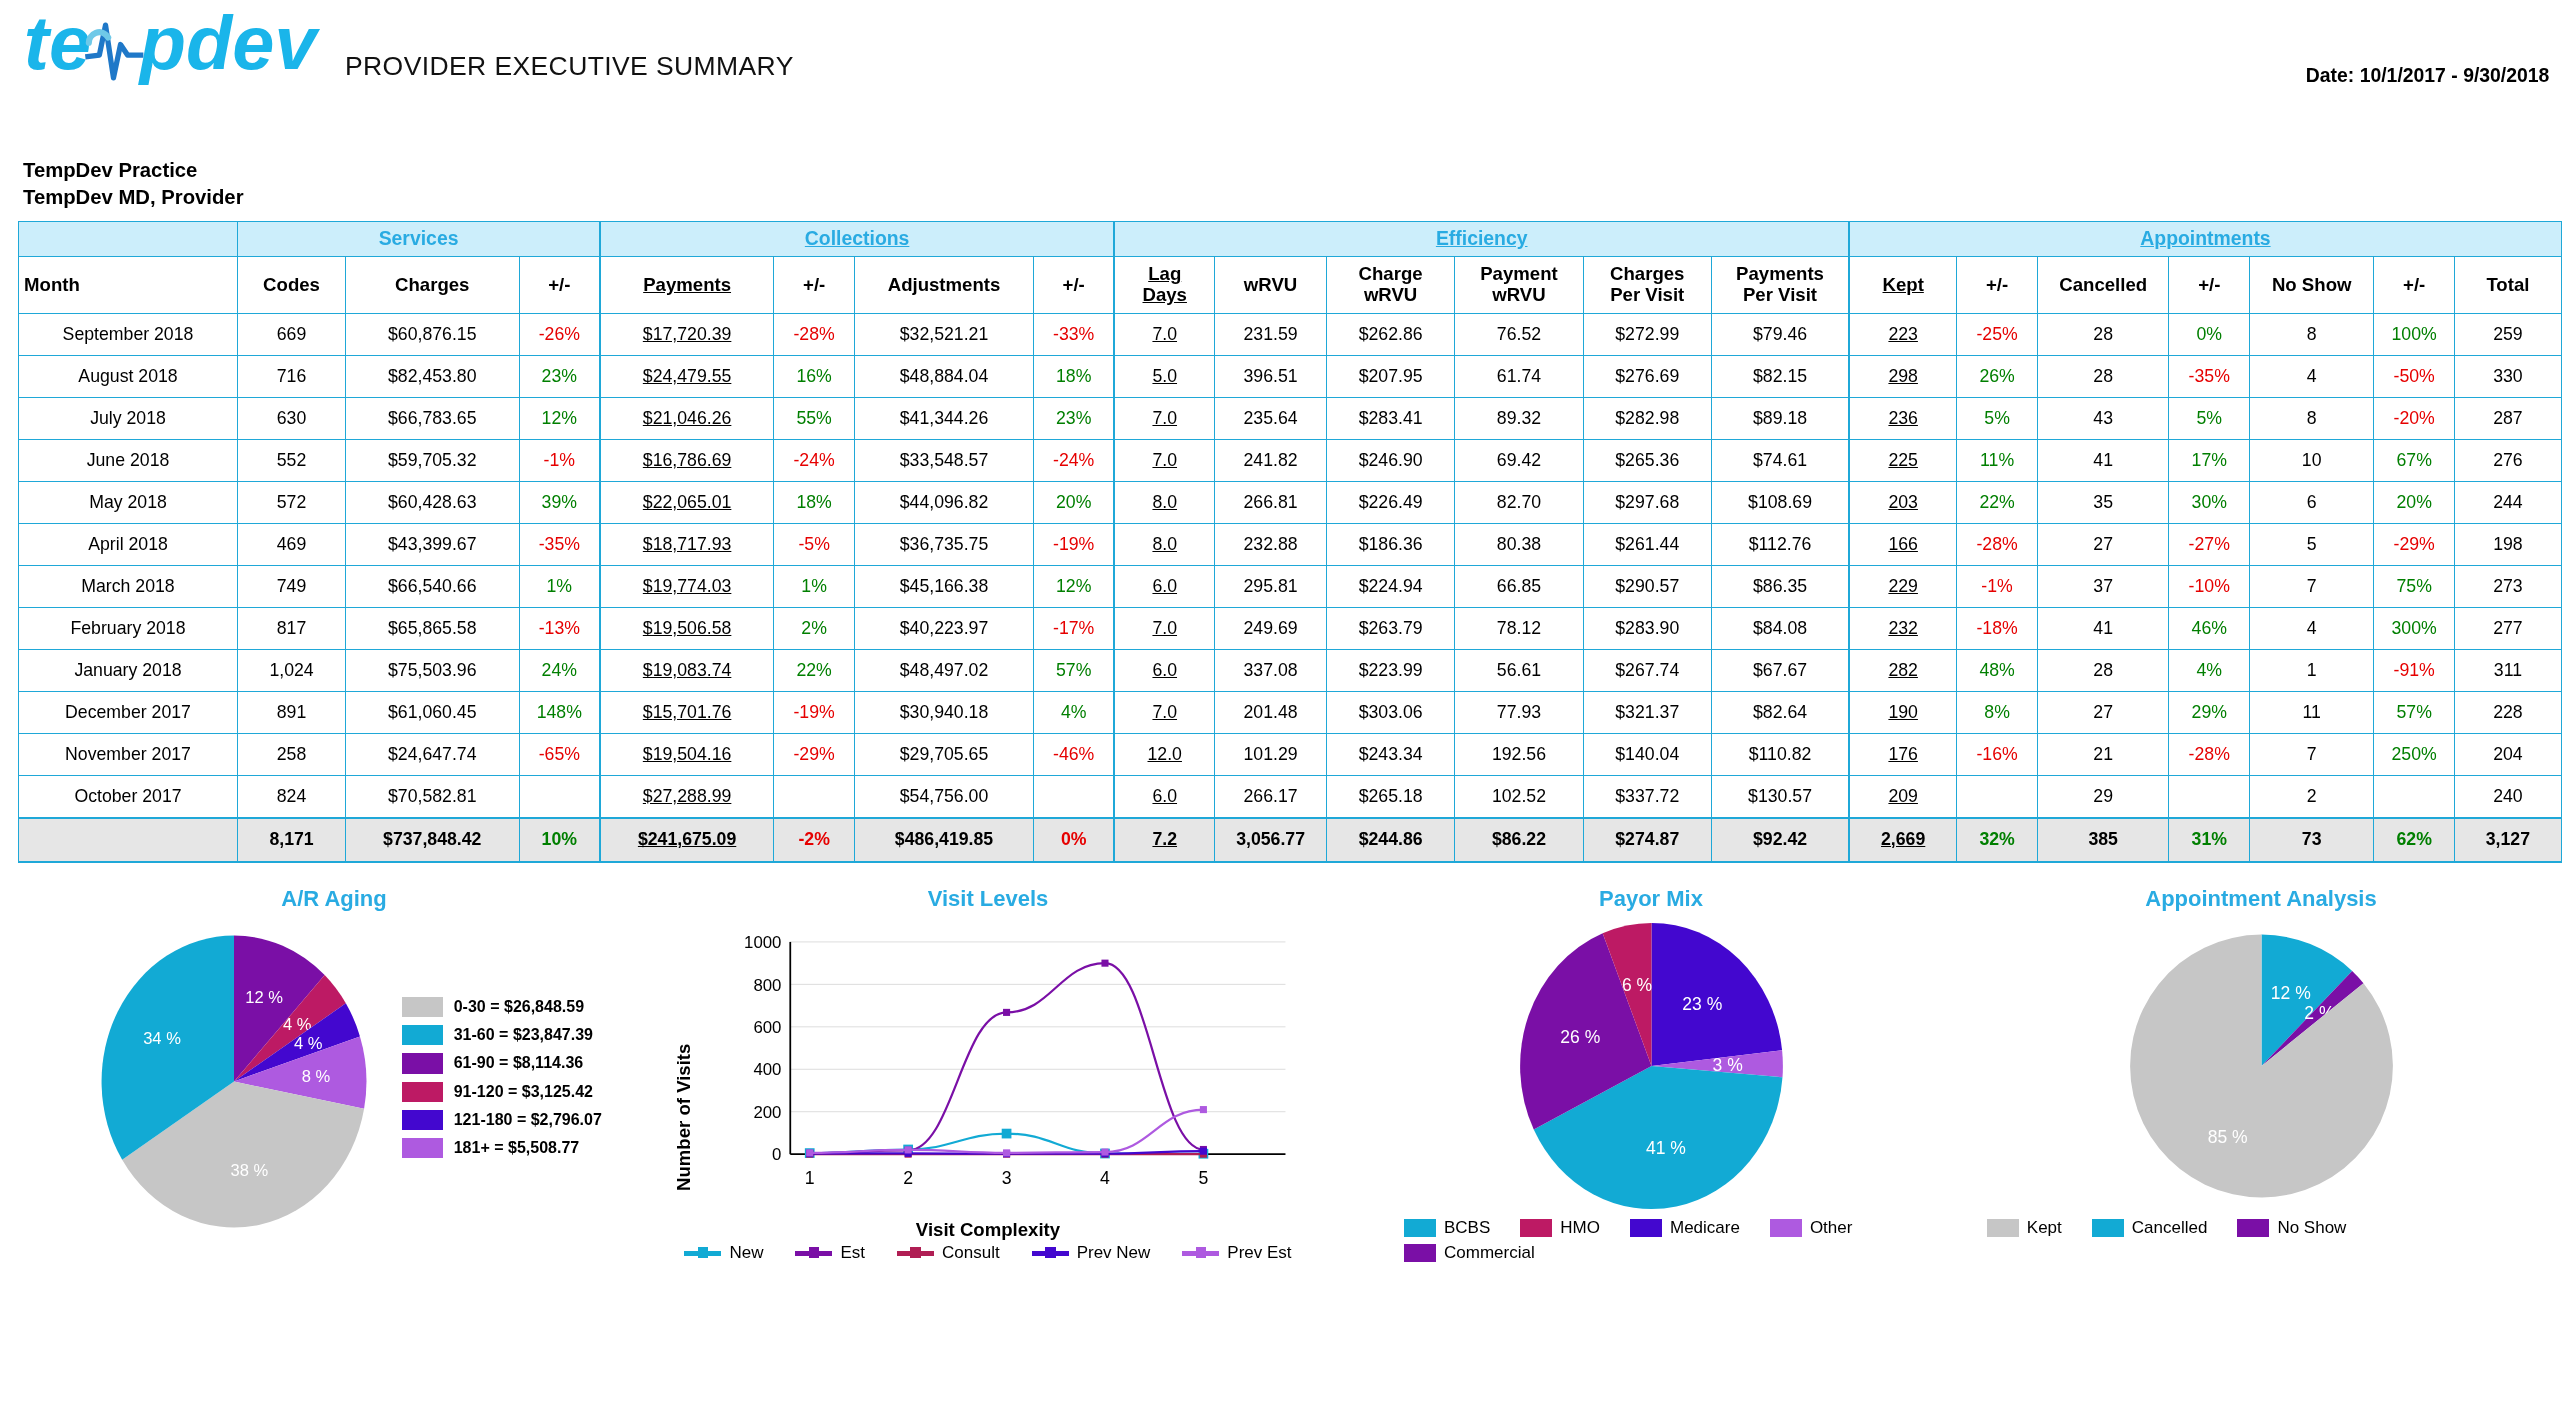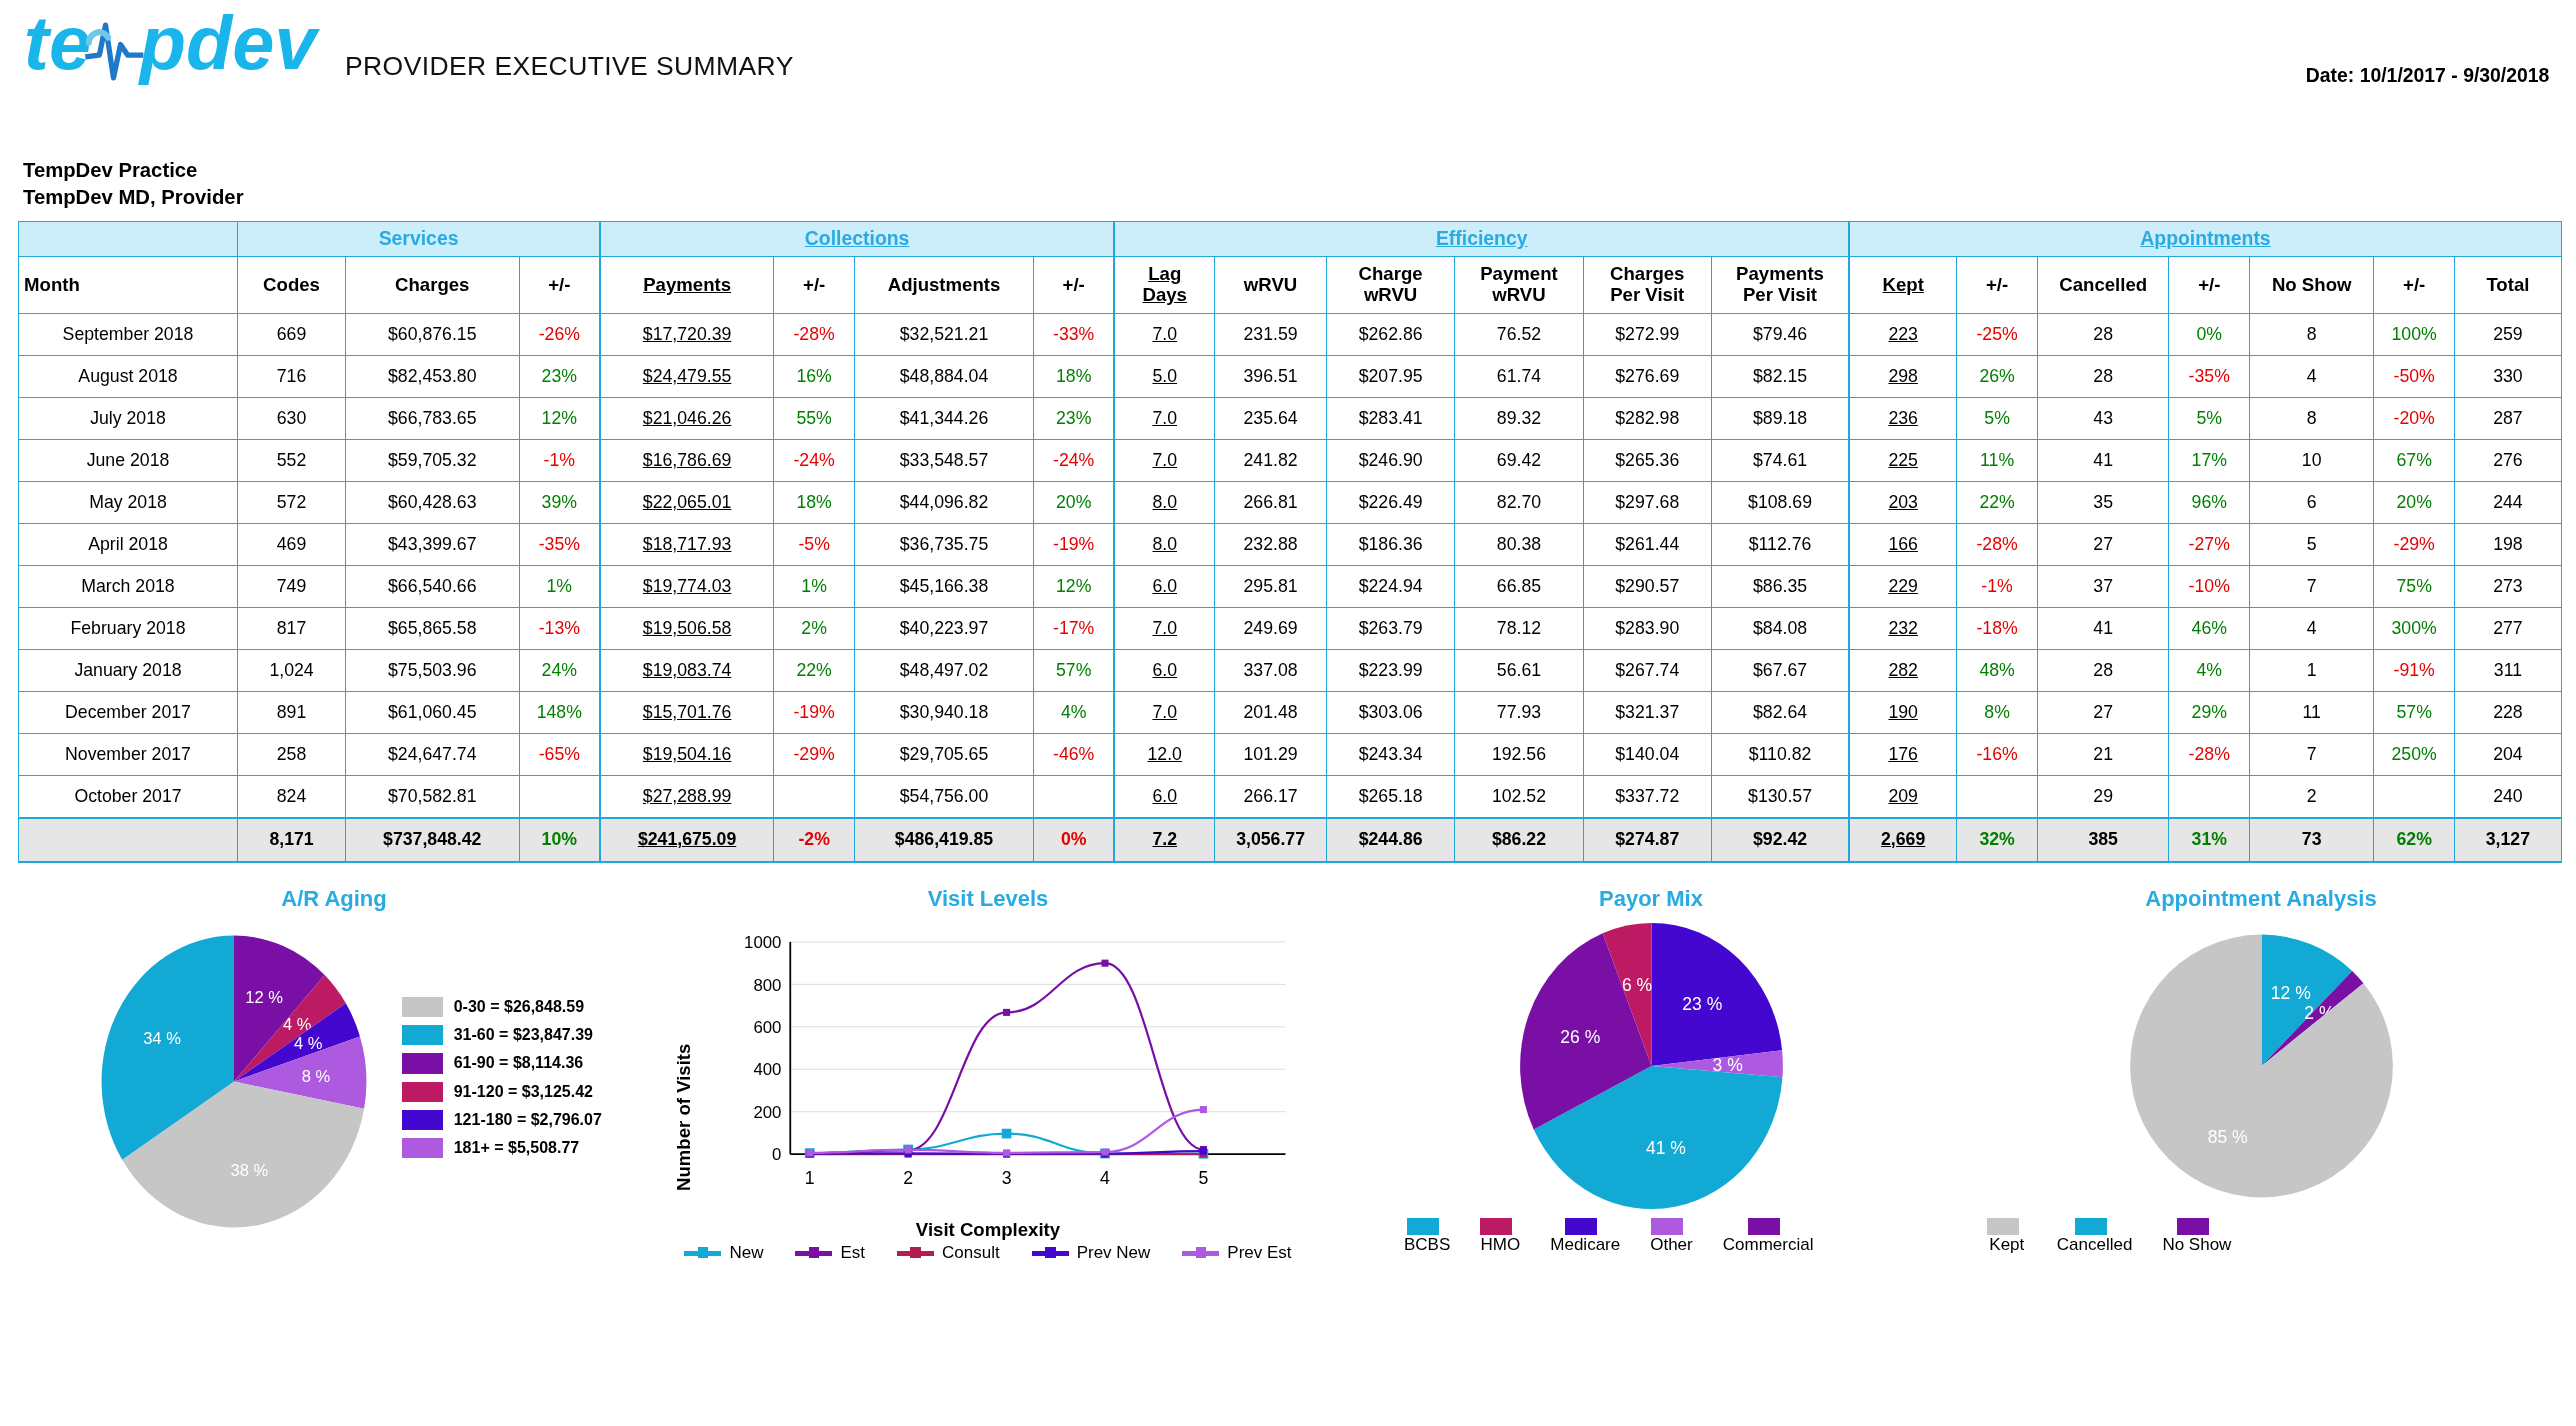--- a/index.html
+++ b/index.html
@@ -85,21 +85,21 @@
   .chart-title {
     text-align:center; color:#29abe2; font-weight:bold;
     font-size:22px; margin-bottom:3.5px;
   }
   .pie-wrap { display:flex; align-items:center; justify-content:center; }
   .pie-legend { font-size:16px; font-weight:bold; line-height:1.0; }
   .pie-legend .lrow { display:flex; align-items:center; margin-bottom:8px; white-space:nowrap; }
   .sw { width:41px; height:20.3px; margin-right:10.6px; flex:0 0 auto; }
 
   .flat-legend { display:flex; flex-wrap:wrap; font-size:17px; margin-top:5.3px; }
-  .flat-legend .lrow { display:flex; align-items:center; margin-right:30px; margin-bottom:5.3px; white-space:nowrap;flex-direction:column; }
+  .flat-legend .lrow { display:flex; align-items:center; margin-right:30px; margin-bottom:5.3px; white-space:nowrap; }
   .flat-legend .sw { width:32px; height:17.7px; margin-right:8px; }
 
   .line-legend { display:flex; justify-content:center; font-size:17px; margin-top:1.8px; }
   .line-legend .lrow { display:flex; align-items:center; margin:0 16px; white-space:nowrap; }
   .line-legend .lsw { width:37px; height:5.3px; margin-right:8px; position:relative; }
   .line-legend .lsw i { position:absolute; left:13.3px; top:-3.5px; width:10.6px; height:10.6px; display:block; }
 
   .axis-label-y {
     position:absolute; font-size:18.6px; font-weight:bold;
     transform:rotate(-90deg); transform-origin:left top; white-space:nowrap;
@@ -306,21 +306,21 @@
           <td class="pos">20%</td>
           <td class="thick-l">8.0</td>
           <td>266.81</td>
           <td>$226.49</td>
           <td>82.70</td>
           <td>$297.68</td>
           <td>$108.69</td>
           <td class="thick-l">203</td>
           <td class="pos">22%</td>
           <td>35</td>
-          <td class="pos">96%</td>
+          <td class="pos">30%</td>
           <td>6</td>
           <td class="pos">20%</td>
           <td>244</td>
         </tr>
         <tr>
           <td class="month">April 2018</td>
           <td>469</td>
           <td>$43,399.67</td>
           <td class="neg">-35%</td>
           <td class="thick-l">$18,717.93</td>

